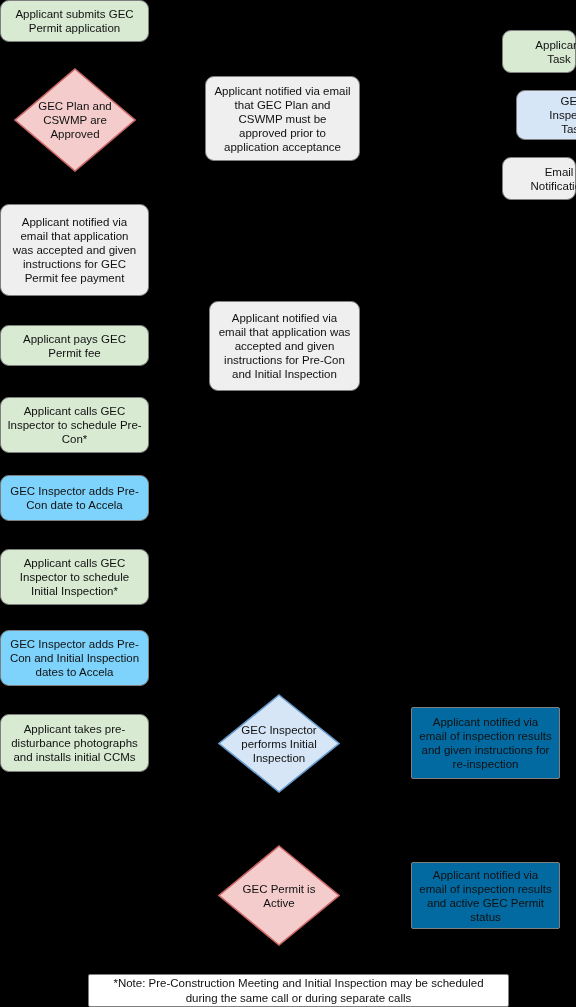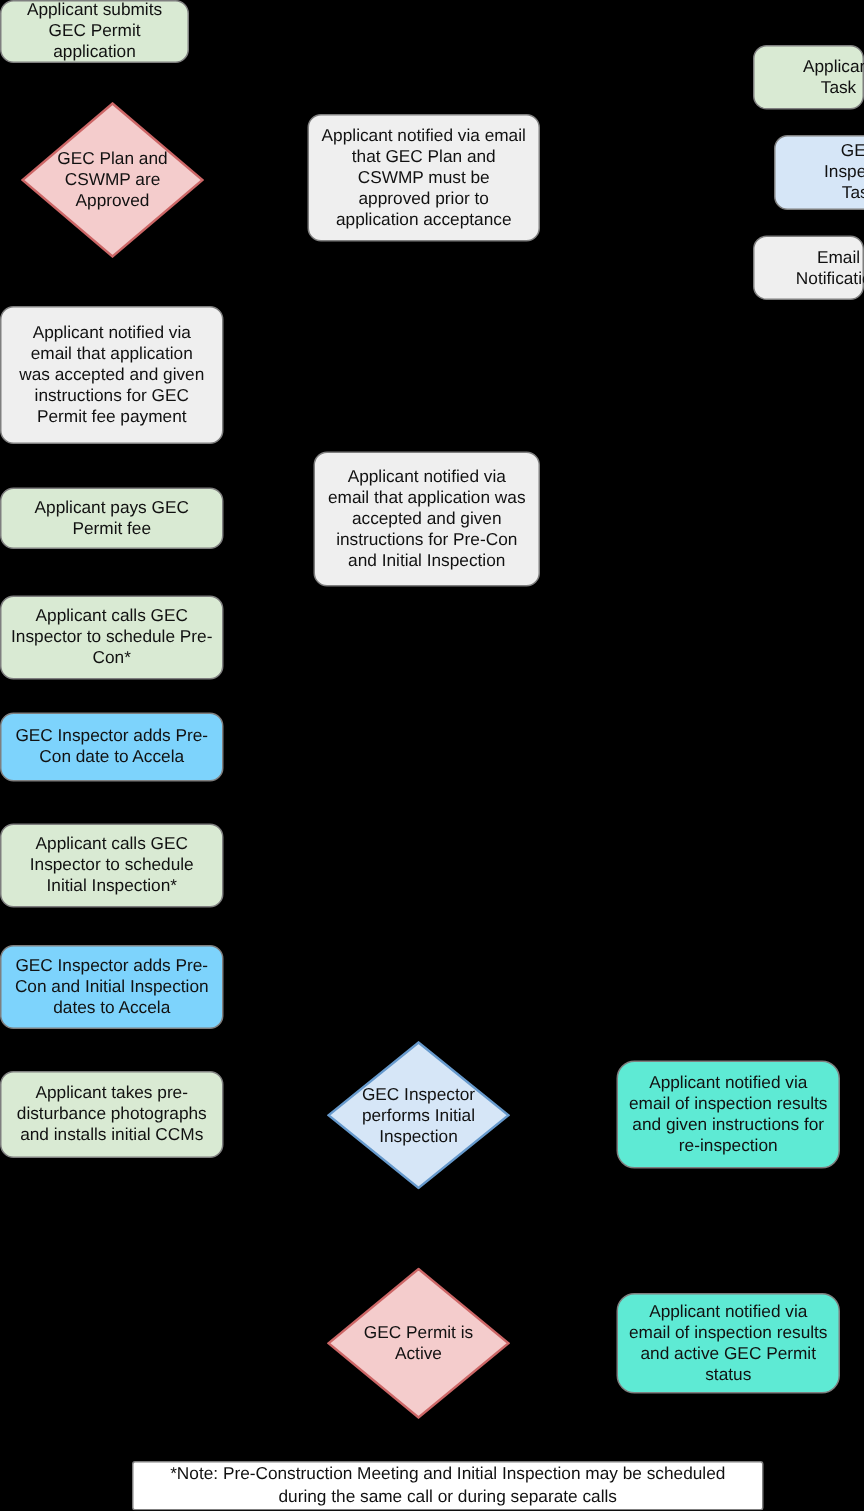--- a/index.html
+++ b/index.html
@@ -47,23 +47,23 @@
   
   .notification {
     background: #efefef;
     border: 1px solid #7f7f7f;
     border-radius: 9px;
     padding: 6px 8px;
   }
 
   
   .notification-plain {
-    background: #5eead4;
-    border: 1px solid #7f7f7f;
-    border-radius: 12px;
+    background: #0369a1;
+    border: 1px solid #7f7f7f;
+    border-radius: 2px;
     padding: 4px 6px;
   }
 
   
   .diamond-wrap {
     position: absolute;
   }
   .diamond-shape {
     position: absolute;
     inset: 0;
@@ -125,21 +125,21 @@
 
   .clipped {
     overflow: hidden;
   }
 </style>
 </head>
 <body>
 
 <div id="canvas">
 
-  <div class="node task-applicant clipped" style="left:0px; top:0px; width:126px; height:42px;">
+  <div class="node task-applicant clipped" style="left:0px; top:0px; width:149px; height:42px;">
     <span>Applicant submits GEC Permit application</span>
   </div>
 
   <div class="diamond-wrap" style="left:14px; top:68px; width:122px; height:104px;">
     <div class="diamond-shape">
       <svg viewBox="0 0 122 104" preserveAspectRatio="none">
         <polygon points="61,1 121,52 61,103 1,52" fill="#f4cccc" stroke="#cc6666" stroke-width="1.6"></polygon>
       </svg>
     </div>
     <div class="diamond-label" style="padding:0 18px;">GEC Plan and CSWMP are Approved</div>

